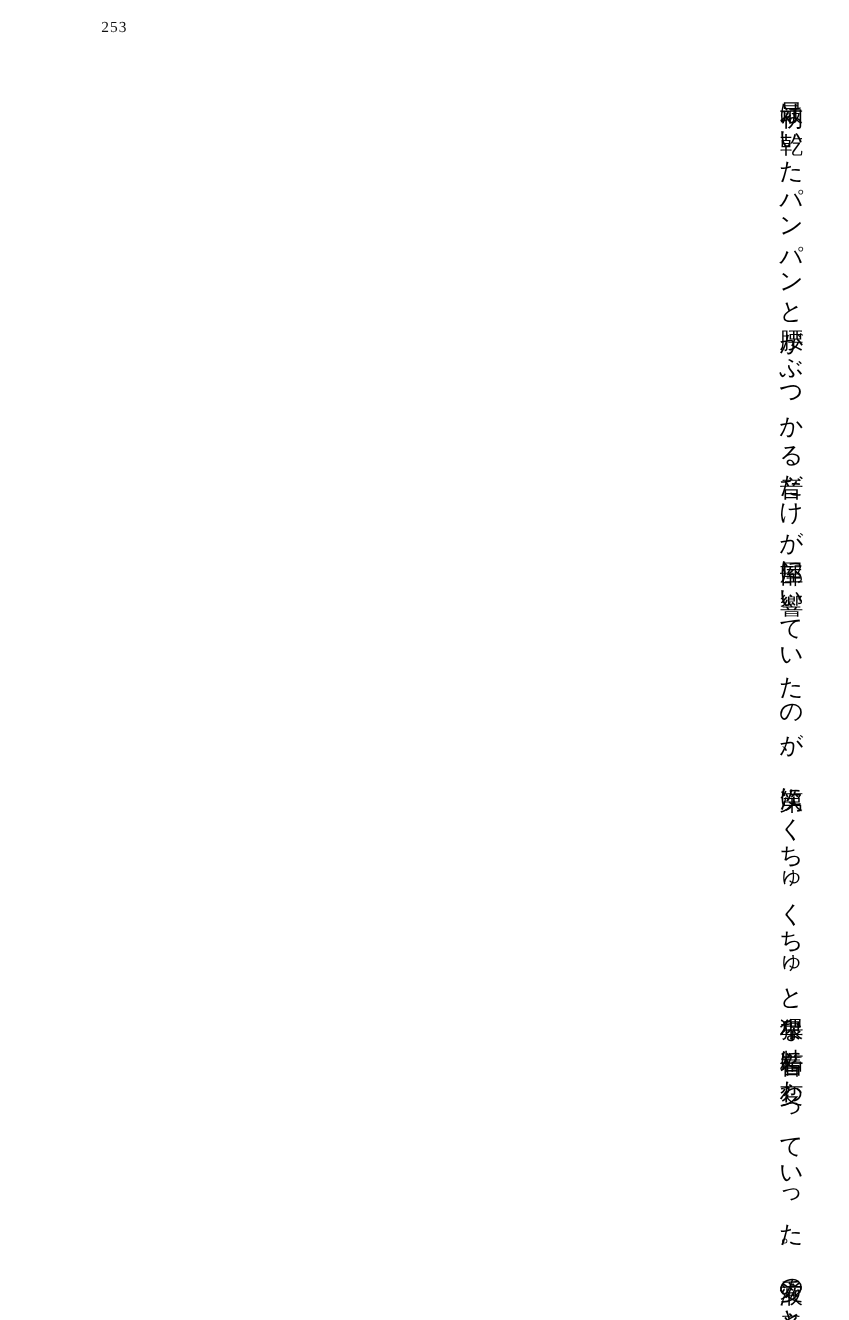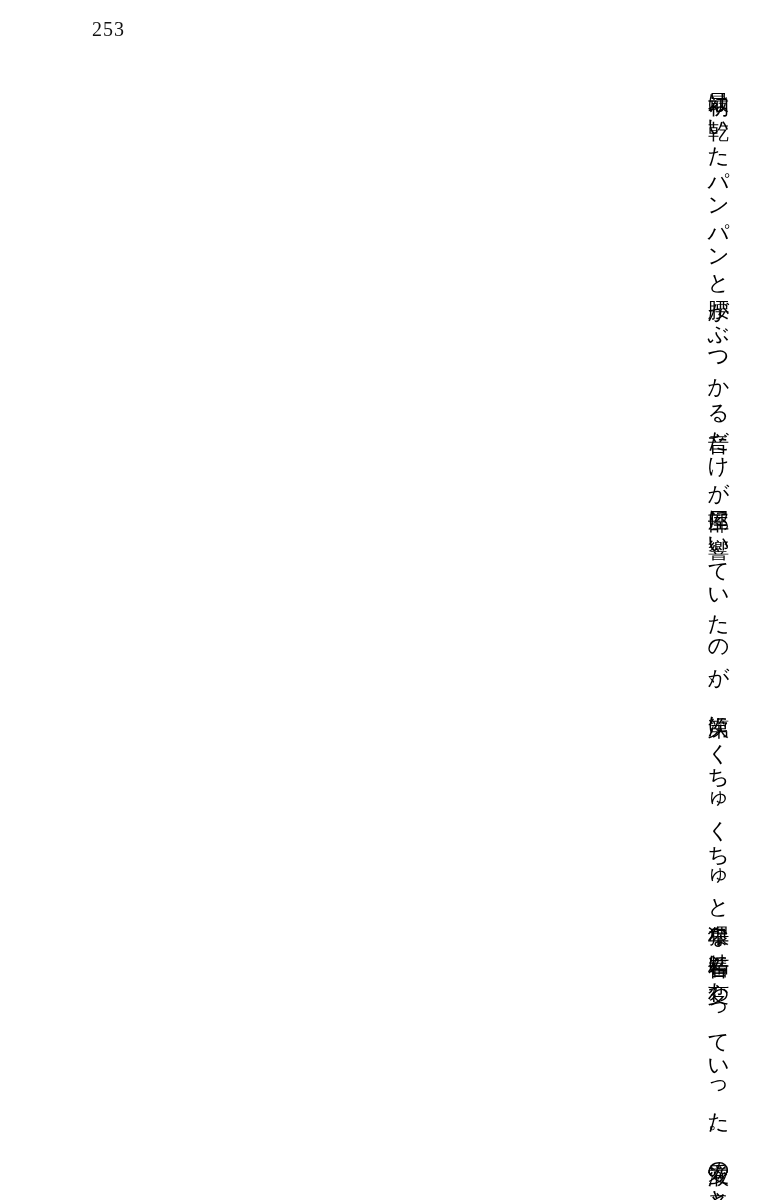--- a/index.html
+++ b/index.html
@@ -17,21 +17,21 @@
     height: 1200px;
     background: #ffffff;
     overflow: hidden;
     box-sizing: border-box;
   }
   .page-number {
     position: absolute;
     top: 18px;
     left: 92px;
     font-family: "Liberation Serif", "DejaVu Serif", serif;
-    font-size: 20px;
+    font-size: 14px;
     letter-spacing: 1px;
     color: #111111;
   }
   .body-text {
     position: absolute;
     top: 76px;
     left: 38px;
     width: 700px;
     height: 1090px;
     writing-mode: vertical-rl;

